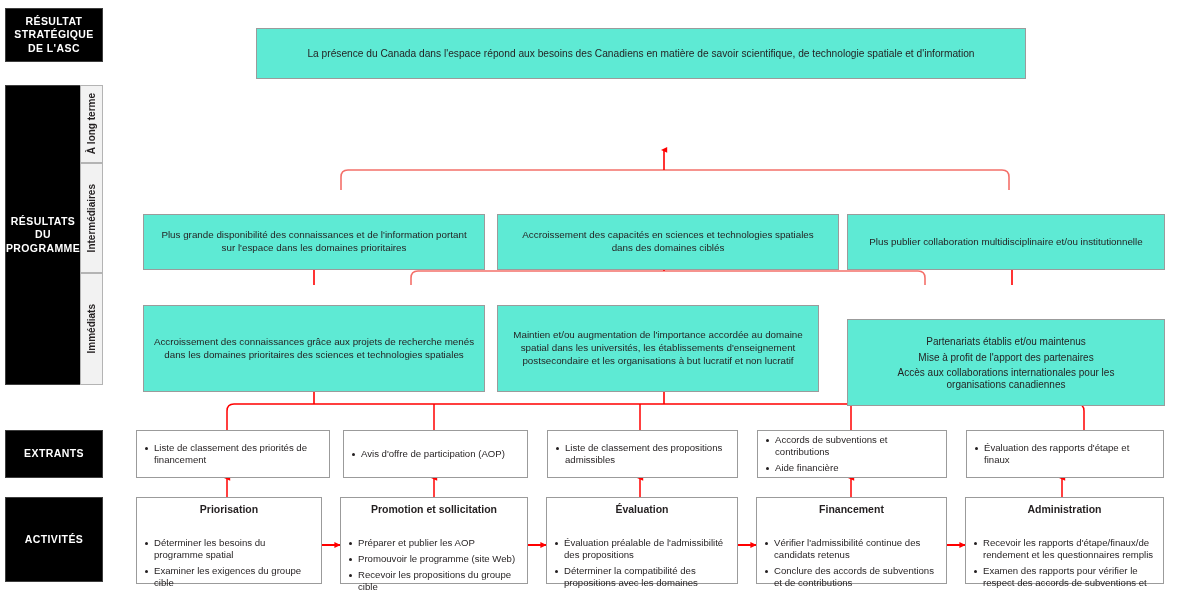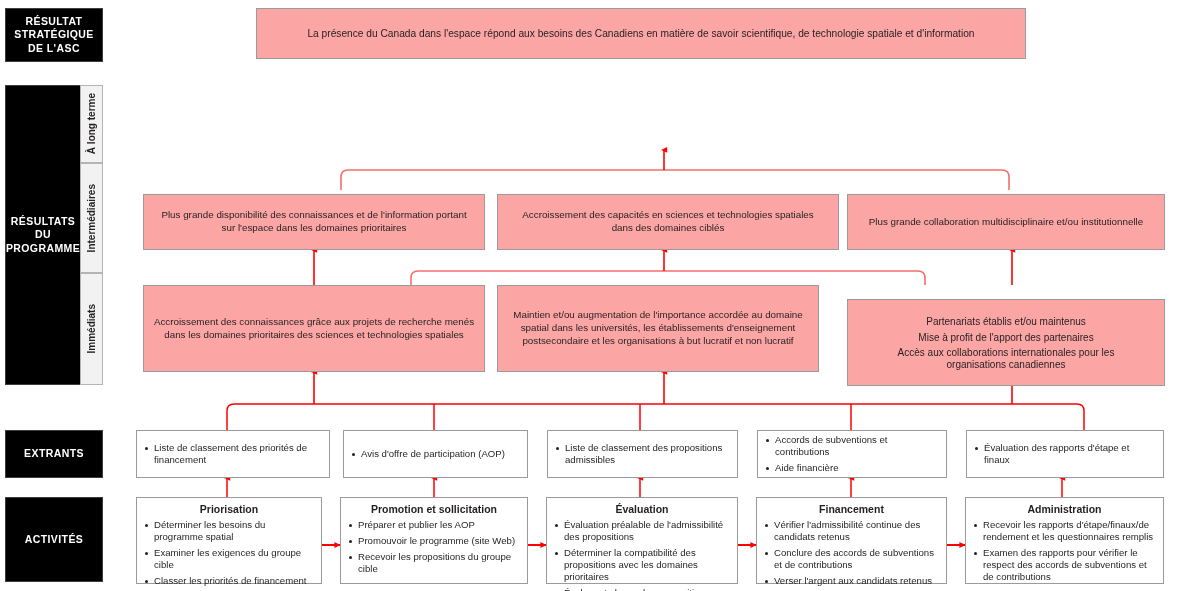--- a/index.html
+++ b/index.html
@@ -12,28 +12,29 @@
     overflow:hidden;
     position:relative;
   }
   #stage{position:relative;width:1200px;height:591px;}
 
   
   .box{
     position:absolute;
     box-sizing:border-box;
     border:1px solid #9b9b9b;
-    background:#fca5a5;
+    background:#5eead4;
     display:flex;
     align-items:center;
     justify-content:center;
     text-align:center;
     line-height:1.32;
     color:#231f20;
     z-index:4;
+    margin-top:20px;
   }
   .box .txt{padding:0 8px;}
 
   
   .band{
     position:absolute;
     box-sizing:border-box;
     background:#000000;
     border:1px solid #3d3d3d;
     color:#ffffff;
@@ -75,21 +76,21 @@
     display:flex;
     flex-direction:column;
     justify-content:center;
     padding:4px 6px 4px 6px;
   }
   .listbox.withhead{justify-content:flex-start;padding-top:5px;}
   .listbox .head{
     text-align:center;
     font-weight:bold;
     font-size:10.5px;
-    margin-bottom:4px;
+    margin-bottom:22px;
     color:#231f20;
   }
   .listbox ul{
     margin:0;padding:0;list-style:none;
   }
   .listbox li{
     position:relative;
     padding-left:11px;
     margin:0 0 4px 0;
     font-size:9.6px;
@@ -199,21 +200,21 @@
 
   <div class="box ctr" style="left:143px;top:194px;width:342px;height:56px;font-size:9.8px;">
     <span class="line">Plus grande disponibilité des connaissances et de l'information portant</span>
     <span class="line">sur l'espace dans les domaines prioritaires</span>
   </div>
   <div class="box ctr" style="left:497px;top:194px;width:342px;height:56px;font-size:9.8px;">
     <span class="line">Accroissement des capacités en sciences et technologies spatiales</span>
     <span class="line">dans des domaines ciblés</span>
   </div>
   <div class="box ctr" style="left:847px;top:194px;width:318px;height:56px;font-size:9.8px;">
-    <span class="line">Plus grande collaboration multidisciplinaire et/ou institutionnelle</span>
+    <span class="line">Plus publier collaboration multidisciplinaire et/ou institutionnelle</span>
   </div>
 
   <div class="box ctr" style="left:143px;top:285px;width:342px;height:87px;font-size:9.8px;">
     <span class="line">Accroissement des connaissances grâce aux projets de recherche menés</span>
     <span class="line">dans les domaines prioritaires des sciences et technologies spatiales</span>
   </div>
   <div class="box ctr" style="left:497px;top:285px;width:322px;height:87px;font-size:9.8px;">
     <span class="line">Maintien et/ou augmentation de l'importance accordée au domaine</span>
     <span class="line">spatial dans les universités, les établissements d'enseignement</span>
     <span class="line">postsecondaire et les organisations à but lucratif et non lucratif</span>

